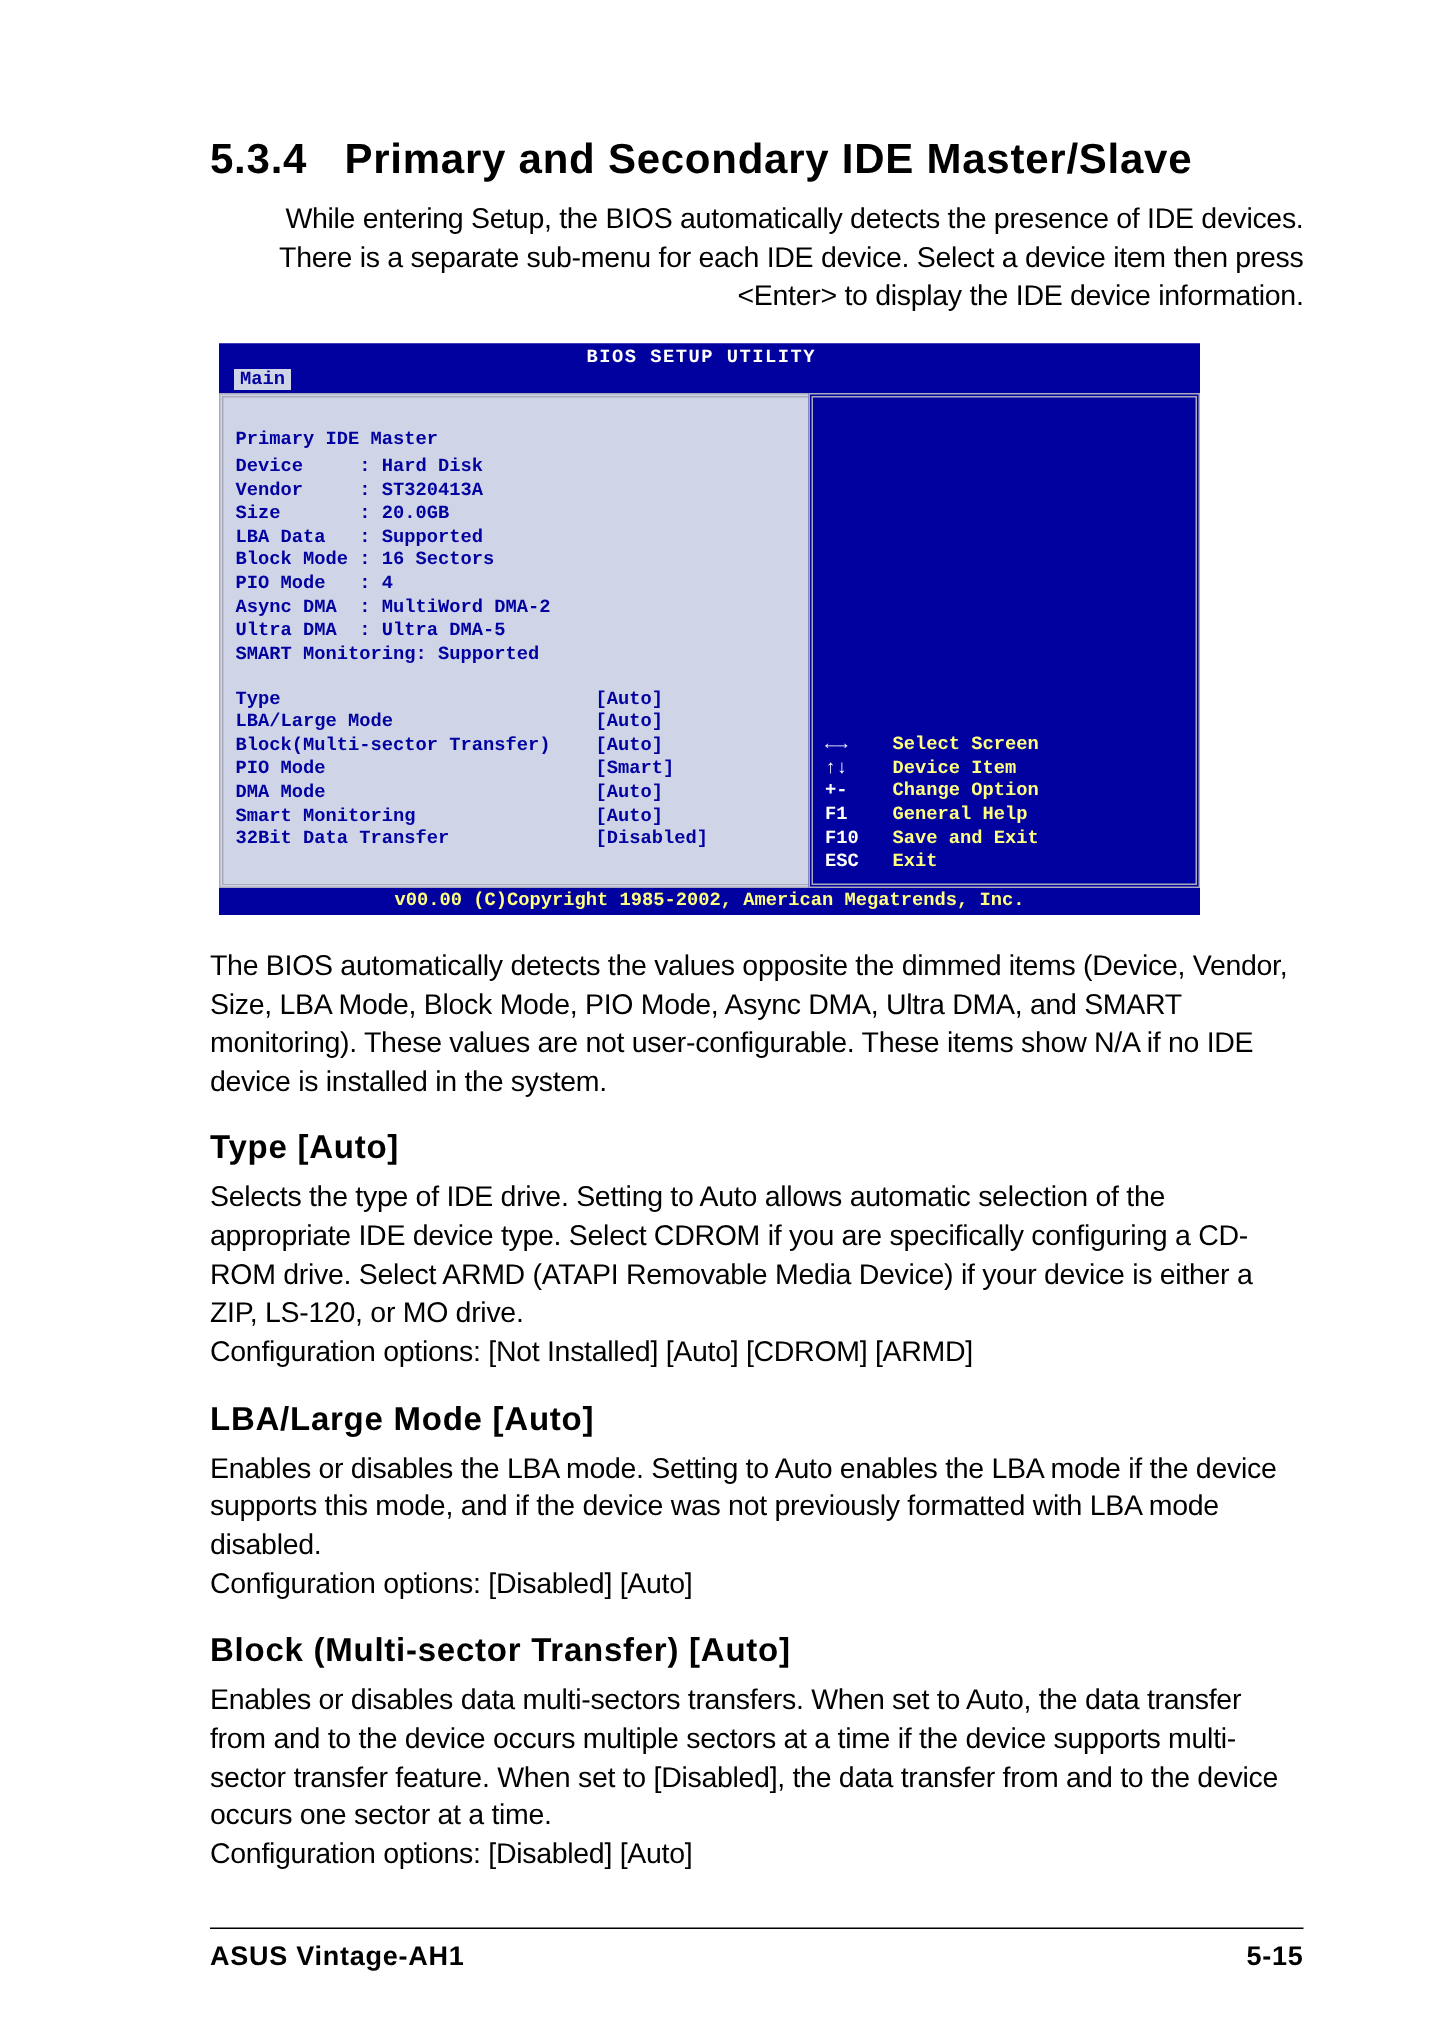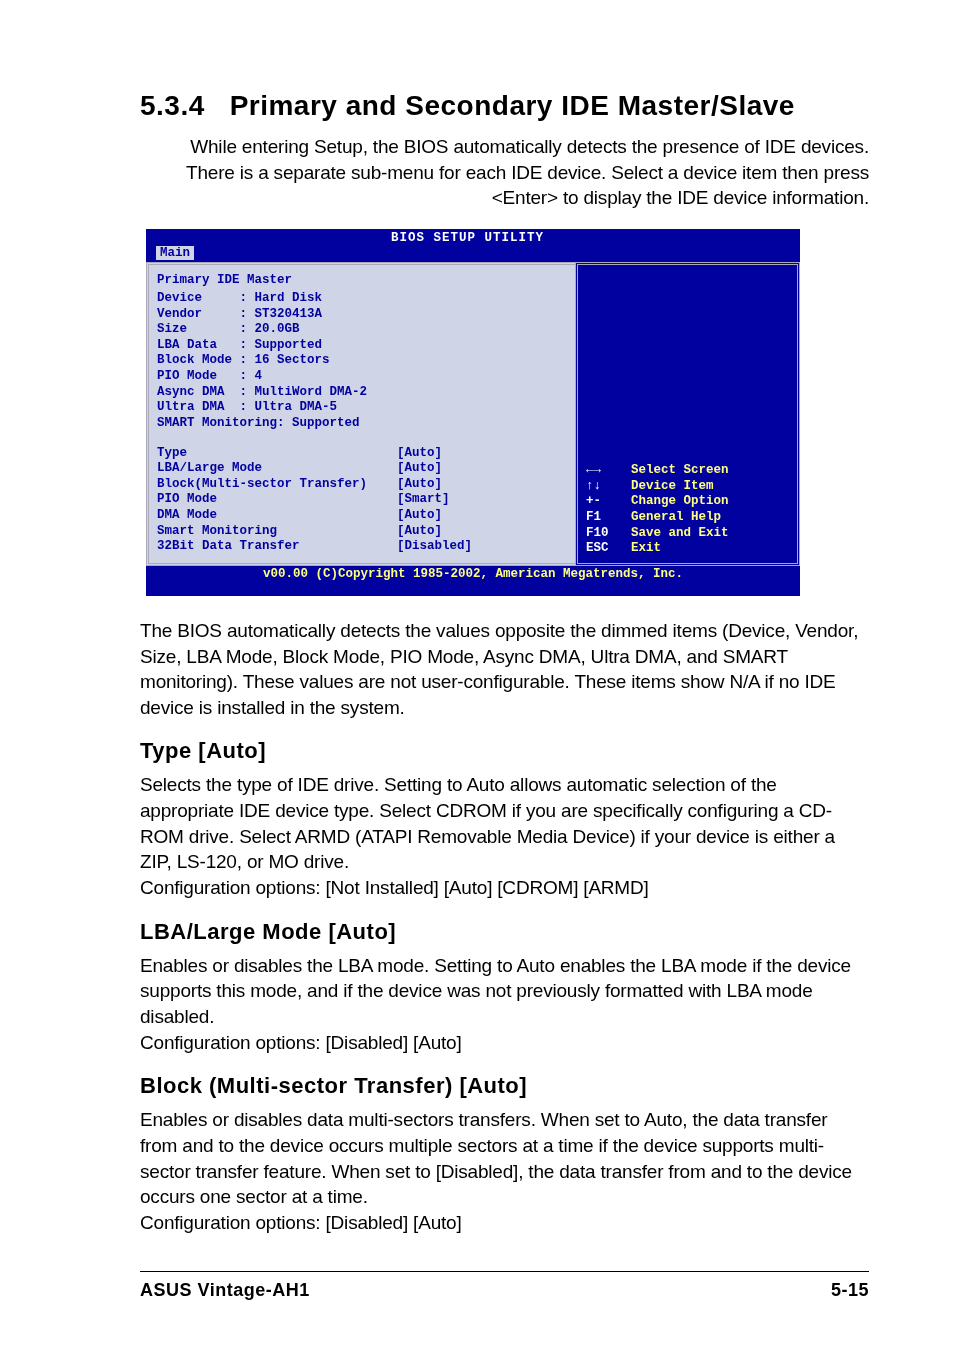--- a/index.html
+++ b/index.html
@@ -53,24 +53,24 @@
     }
     .bios-body {
       display: flex;
       background: #cfd4e6;
       color: #0101a0;
     }
     .bios-left {
       flex: 1;
       border: 3px double #aab;
       border-right: none;
-      padding: 8px 8px;
+      padding: 21px 8px;
     }
     .bios-right {
-      width: 225px;
+      width: 261px;
       border: 3px double #aab;
       padding: 6px 8px;
       background: #0101a0;
       color: #fff;
       display: flex;
       flex-direction: column;
     }
     .bios-heading {
       color: #0101a0; font-weight: bold; margin-bottom: 4px;
     }
@@ -78,21 +78,21 @@
       white-space: pre;
       line-height: 1.25;
     }
     .bopts { margin-top: 14px; }
     .bios-nav { margin-top: auto; }
     .bios-nav div { white-space: pre; line-height: 1.25; }
     .nav-key { color: #fff; font-weight: bold; }
     .nav-lbl { color: #ffff80; font-weight: bold; }
     .bios-footer {
       background: #0101a0; color: #ffff80; text-align: center;
-      font-weight: bold; padding: 1px 0 15px 0;
+      font-weight: bold; padding: 1px 0 3px 0;
     }
 
     
     .page-footer {
       border-top: 1px solid #000;
       margin-top: 36px;
       display: flex;
       justify-content: space-between;
       font-size: 18px;
       font-weight: bold;

